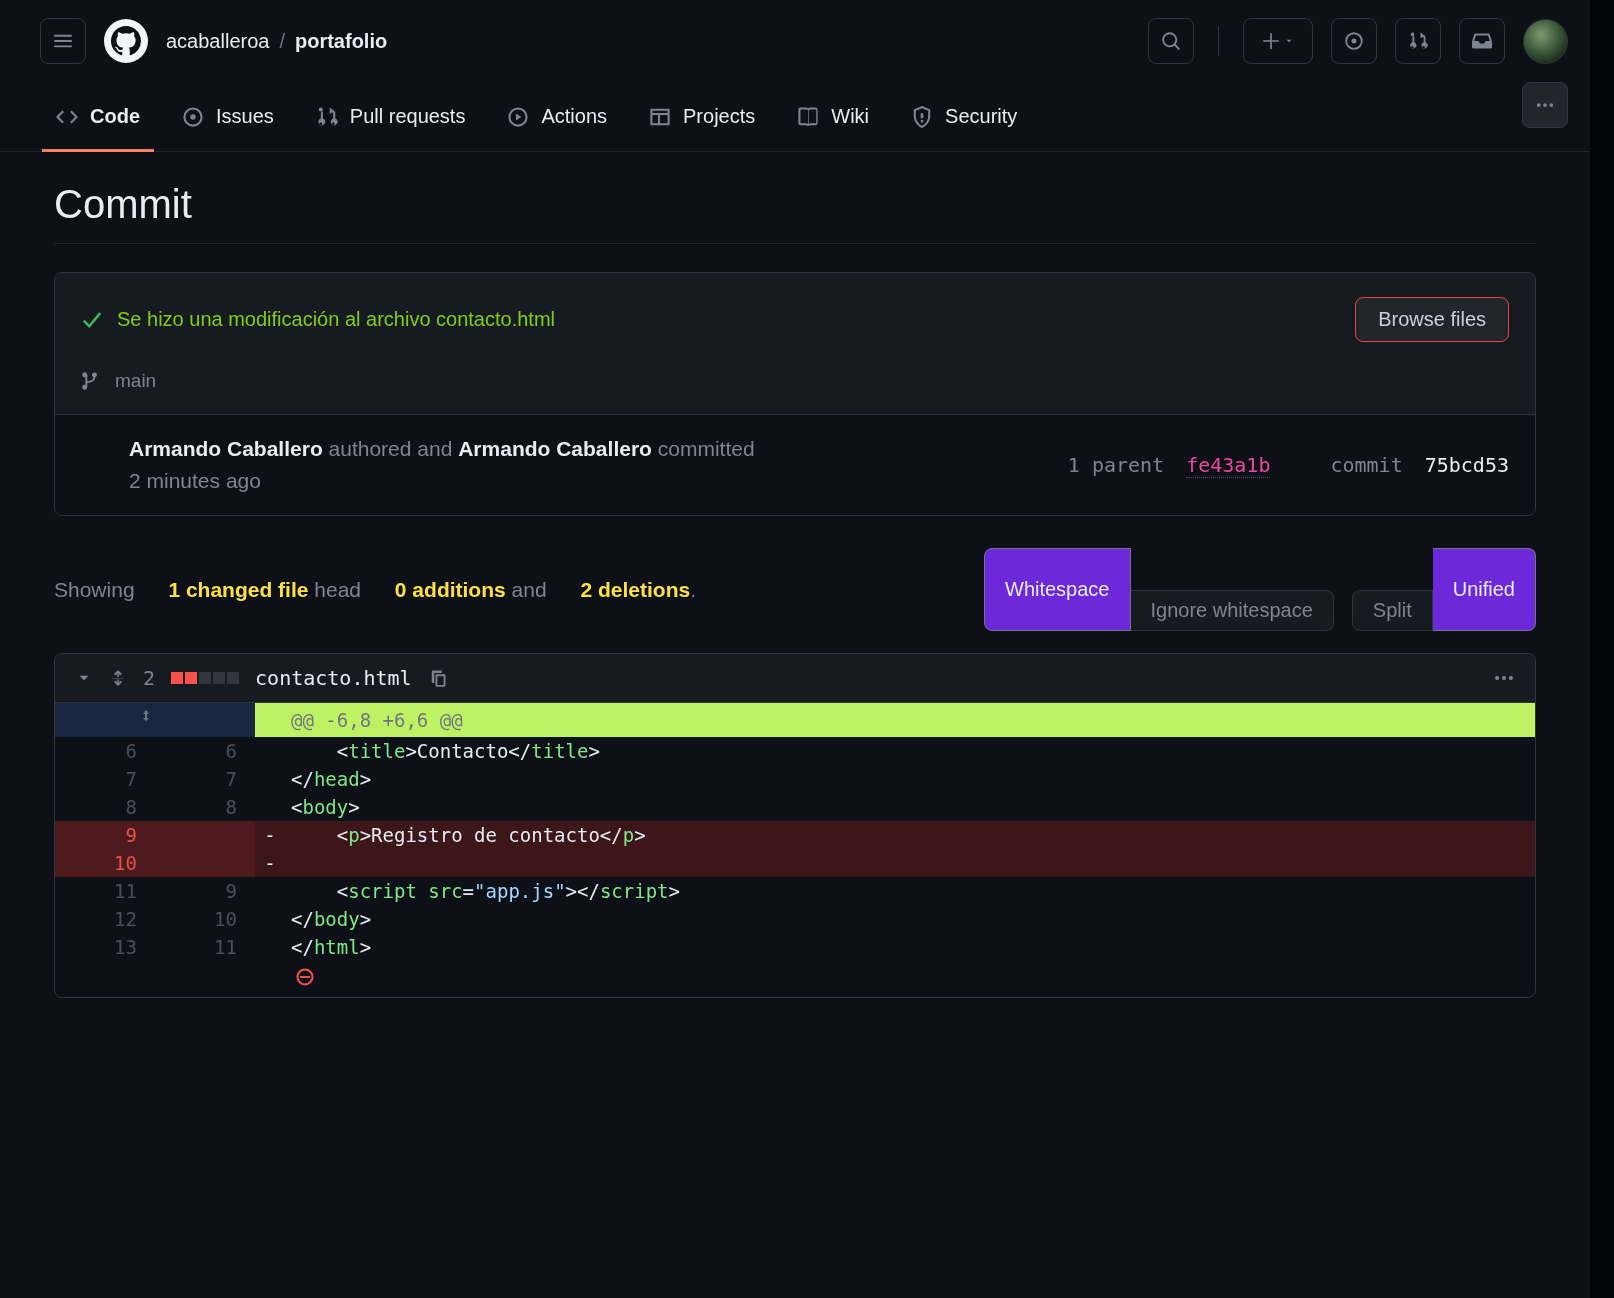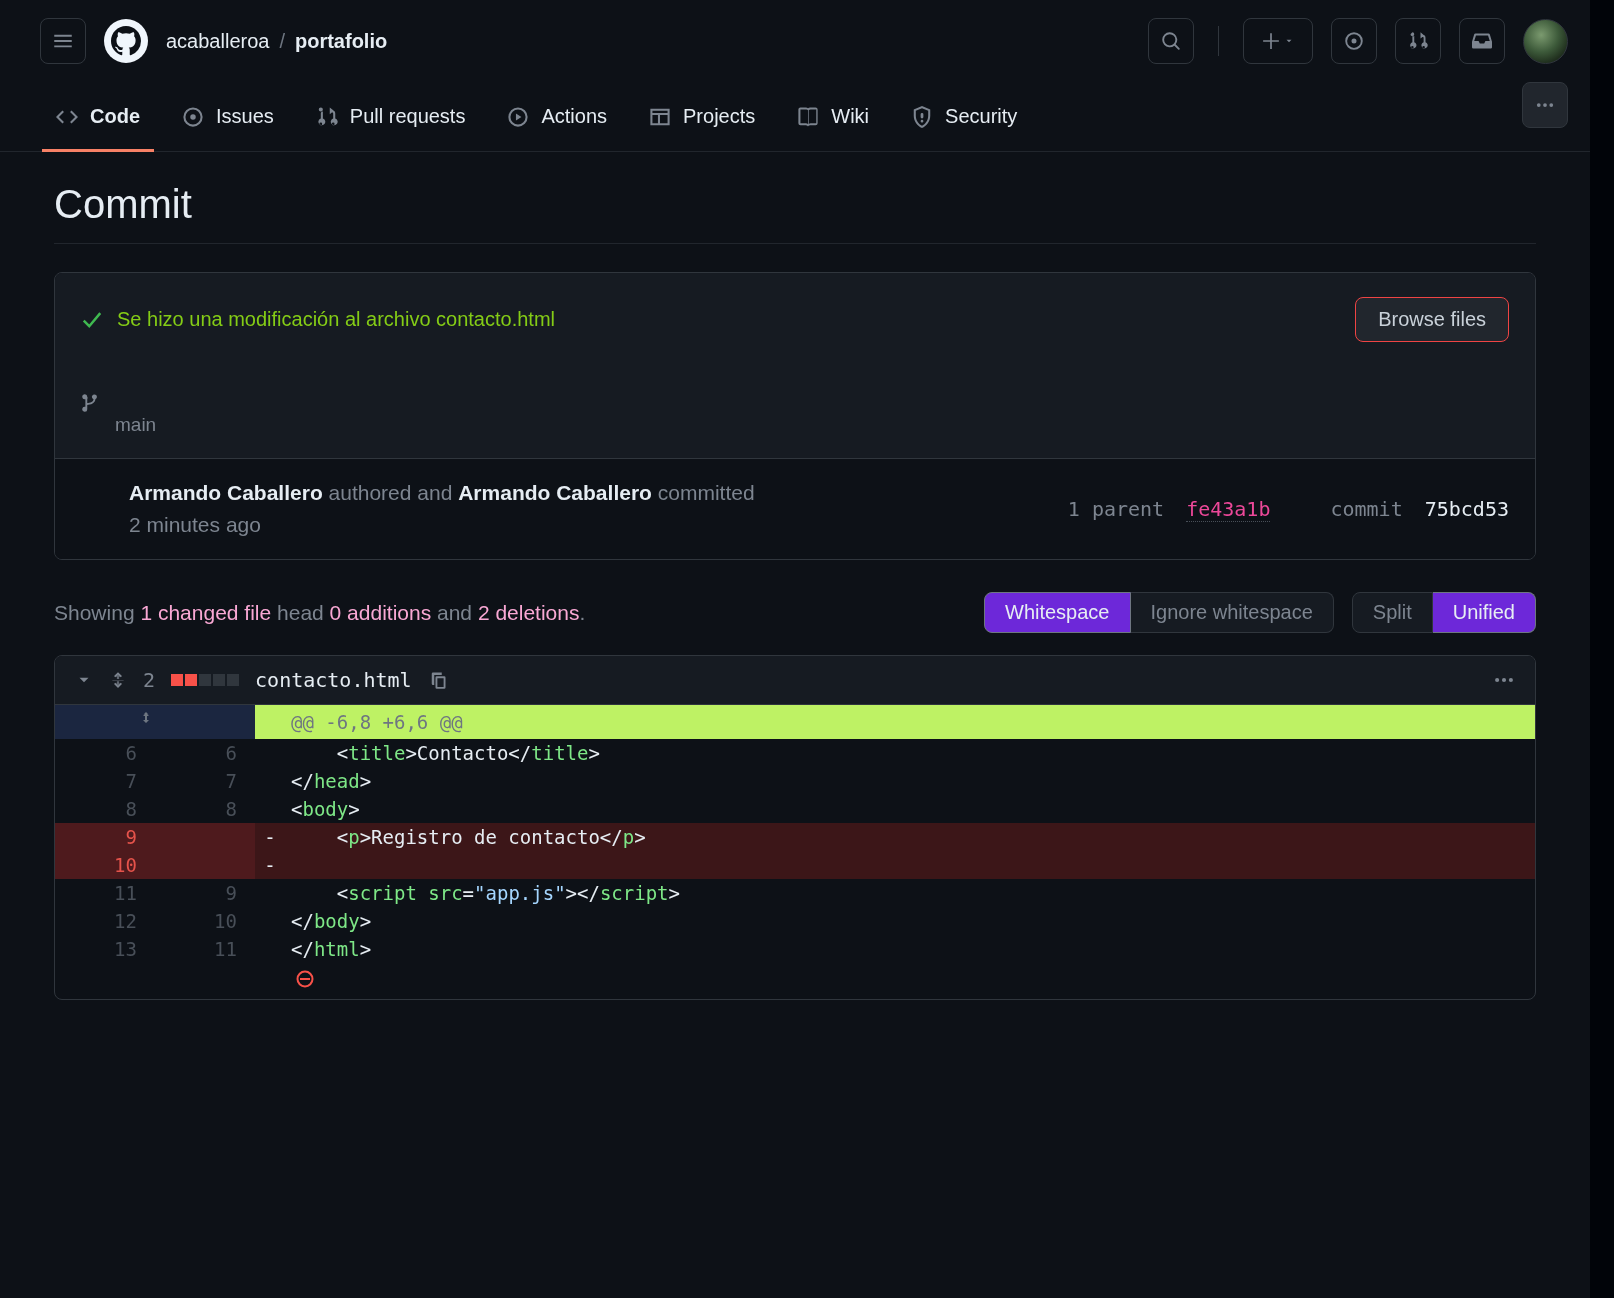--- a/index.html
+++ b/index.html
@@ -152,21 +152,21 @@
       font-size: 20px;
       font-weight: 500;
       padding: 10px 22px;
       border-radius: 8px;
       cursor: pointer;
     }
     .branch-row {
       display: flex; align-items: center; gap: 14px;
       color: #7d8590;
     }
-    .branch-row .branch-name { font-size: 19px; color: #7d8590; margin-top: 44px; }
+    .branch-row .branch-name { font-size: 19px; color: #7d8590; }
 
     .commit-meta {
       border-top: 1px solid #30363d;
       padding: 22px 26px 22px 74px;
       display: flex; align-items: center;
       background: #0d1117;
     }
     .author-block { flex: 1; }
     .author-line { font-size: 21px; color: #7d8590; }
     .author-line b { color: #e6edf3; font-weight: 600; }
@@ -179,33 +179,33 @@
     }
     .sha-link { color: #ec4899; border-bottom: 1px dotted #484f58; }
     .sha-val { color: #e6edf3; }
 
     
     .diffstat-row {
       display: flex; align-items: center;
       margin-top: 32px; margin-bottom: 22px;
     }
     .diffstat-text { font-size: 21px; color: #7d8590; flex: 1; }
-    .diffstat-text b { color: #f9a8d4; font-weight: 400; }
+    .diffstat-text b { color: #fde047; font-weight: 700; margin-left: 28px; }
     .btn-group { display: flex; }
     .seg-btn {
       background: #0d1117;
       border: 1px solid #30363d;
       color: #c9d1d9;
       font-size: 20px;
       padding: 8px 20px;
       cursor: pointer;
     }
     .seg-btn.left { border-radius: 8px 0 0 8px; }
     .seg-btn.right { border-radius: 0 8px 8px 0; border-left: none; }
-    .seg-btn.muted { background: #161b22; border-color: #30363d; color: #7d8590; }
+    .seg-btn.muted { background: #161b22; border-color: #30363d; color: #7d8590; margin-top: 42px; }
     .seg-btn.active { background: #6d28d9; border-color: #6e7681; color: #e6edf3; font-weight: 500; }
     .gap18 { width: 18px; }
 
     
     .file-card {
       border: 1px solid #30363d;
       border-radius: 8px;
       overflow: hidden;
     }
     .file-head {

